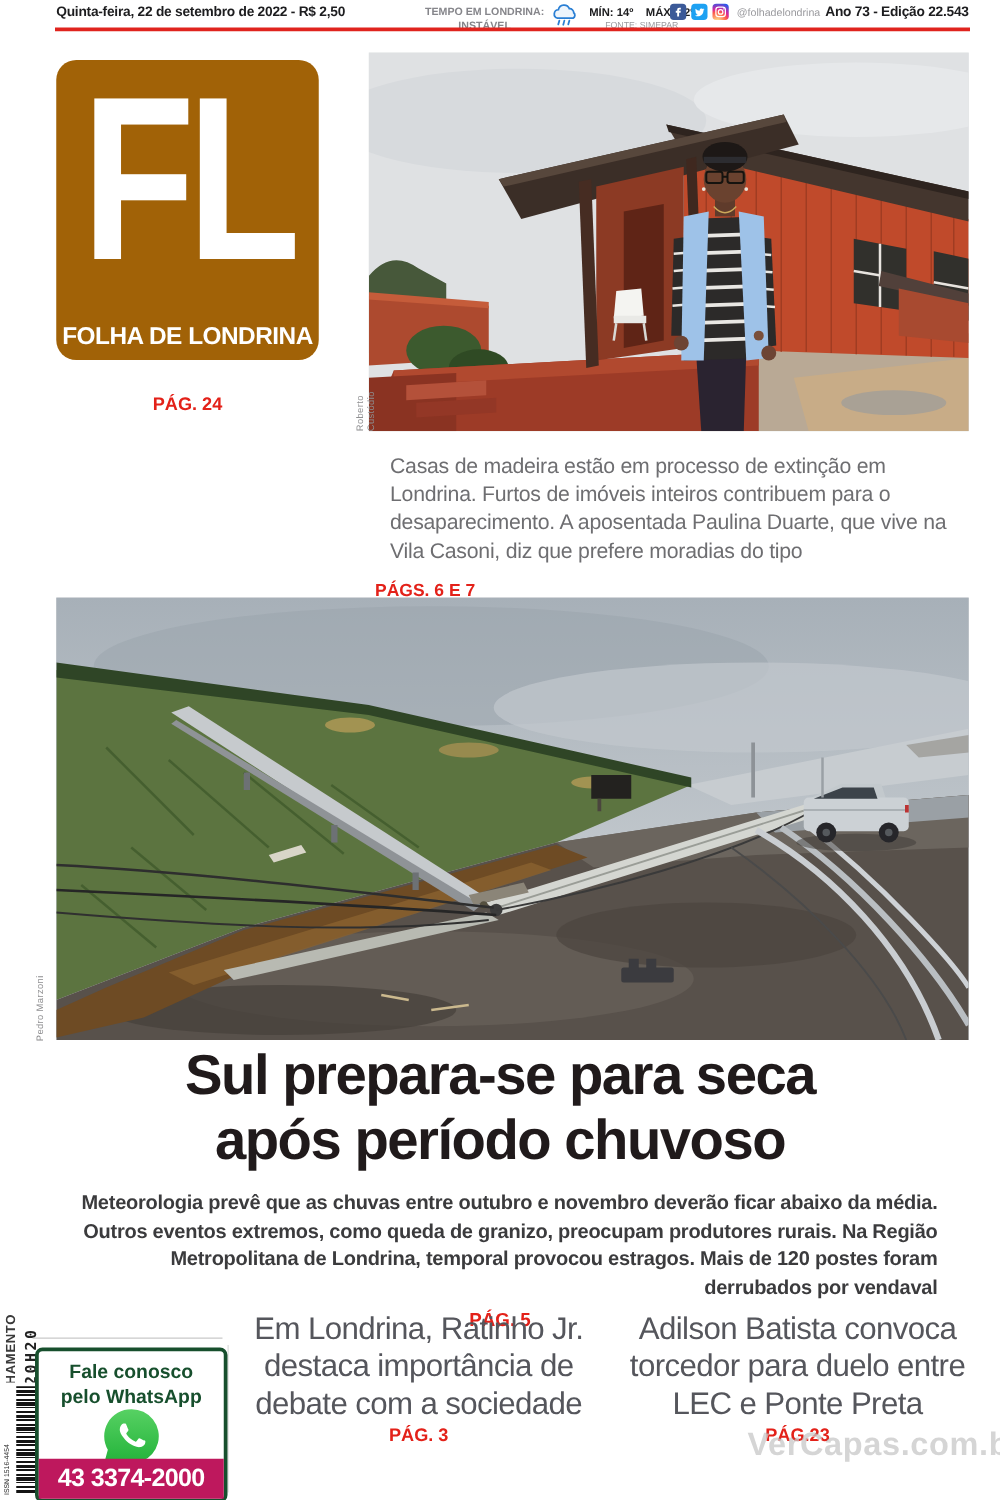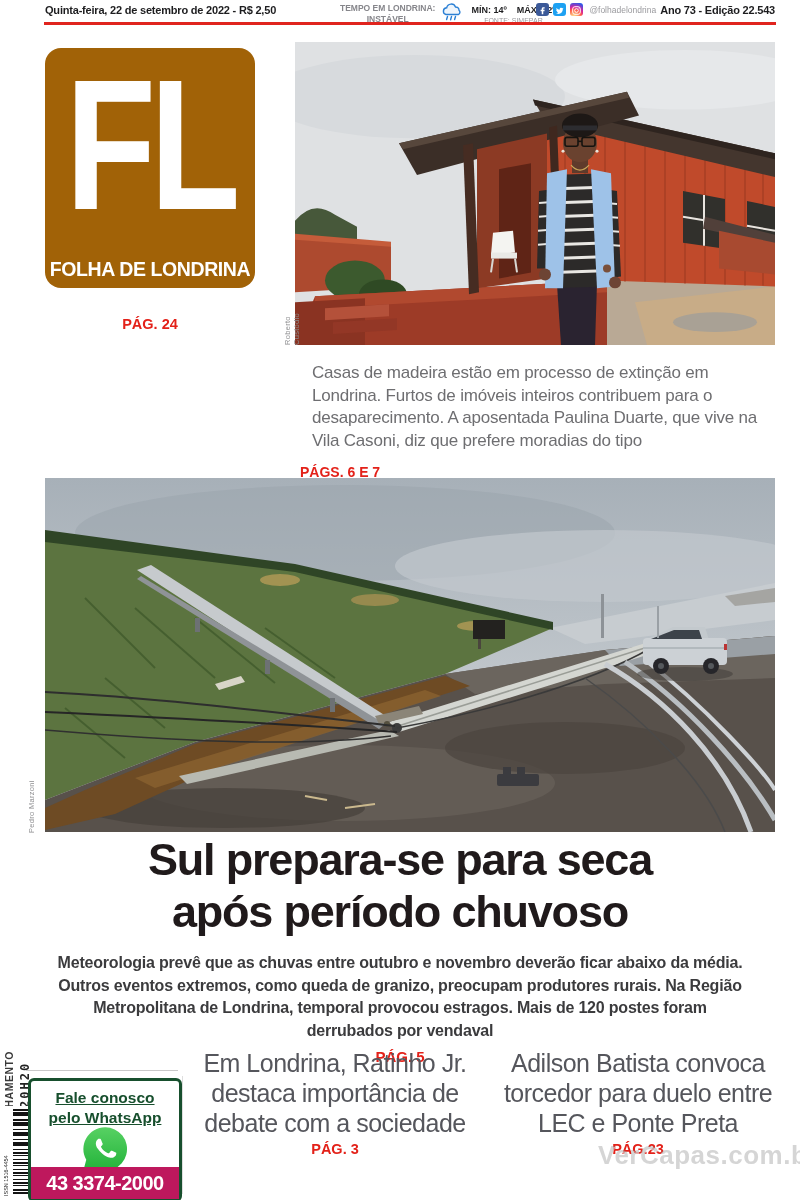--- a/index.html
+++ b/index.html
@@ -43,40 +43,40 @@
 
   
   .caption-block{left:300px;top:350px;width:478px;}
   .caption-block p{margin:12px;font-size:17px;line-height:1.33;color:#6e6e71;letter-spacing:-0.2px;}
   .caption-block .pageref{margin-top:2px;font-size:14px;text-align:left;}
 
   
   .main-headline{left:45px;top:834px;width:710px;text-align:center;color:#201a1b;}
   .main-headline span{display:block;font-size:45px;line-height:52px;font-weight:800;letter-spacing:-1.2px;}
   .deck-block{left:50px;top:952px;width:700px;text-align:center;}
-  .deck-block p{margin:0;font-size:16px;line-height:1.42;font-weight:600;color:#3b3b3d;letter-spacing:-0.2px;}
+  .deck-block p{margin:0;font-size:16px;line-height:1.42;font-weight:600;color:#3b3b3d;letter-spacing:-0.2px;text-align:right;}
   .deck-block .pageref{margin-top:5px;font-size:15px;}
 
   
   .spine-label{left:3px;top:1018px;height:112px;font-size:10.5px;font-weight:700;color:#3a3a3a;letter-spacing:.5px;}
   .spine-time{left:18px;top:1024px;height:84px;font-family:"DejaVu Sans Mono",monospace;
               font-size:12px;font-weight:700;color:#222;letter-spacing:2px;}
   .barcode{left:1px;top:1106px;width:37px;height:92px;background:#fff;}
   .barcode .bars{position:absolute;left:12px;top:3px;width:17px;height:86px;
       background:repeating-linear-gradient(to bottom,#141414 0 1.5px,#fff 1.5px 3px,#141414 3px 5.5px,#fff 5.5px 6.5px,#141414 6.5px 7.5px,#fff 7.5px 10px);}
   .barcode .issn{position:absolute;left:2px;top:2px;height:88px;font-size:5.5px;color:#222;}
   .barcode .ean{position:absolute;left:30px;top:2px;height:88px;font-size:5.5px;color:#222;}
 
   
   .hairline{left:26px;top:1070px;width:152px;height:1px;background:#c9c9c9;}
   .vsep{left:182px;top:1076px;width:1px;height:118px;background:#dedede;}
 
   .wa-box{left:28px;top:1078px;width:148px;height:118px;border:3px solid #174f2d;border-radius:6px;background:#fff;}
   .wa-text{position:absolute;top:7px;left:0;width:100%;text-align:center;
-           font-size:15.5px;line-height:1.3;font-weight:700;color:#174f2d;text-decoration:underline;}
+           font-size:15.5px;line-height:1.3;font-weight:700;color:#174f2d;}
   .wa-icon{position:absolute;top:42px;left:50%;transform:translateX(-50%);width:52px;height:52px;}
   .wa-bar{position:absolute;bottom:0;left:0;width:100%;height:32px;background:#be185d;
           color:#fff;font-size:20px;font-weight:800;text-align:center;line-height:32px;letter-spacing:-0.5px;}
 
   .bstory{top:1048px;text-align:center;}
   .bstory h3{margin:0;font-size:25px;line-height:1.2;font-weight:400;color:#55565c;letter-spacing:-0.5px;}
   .bstory .pageref{margin-top:3px;font-size:14.5px;}
   .bstory-mid{left:186px;width:298px;}
   .bstory-right{left:488px;width:300px;}
 

